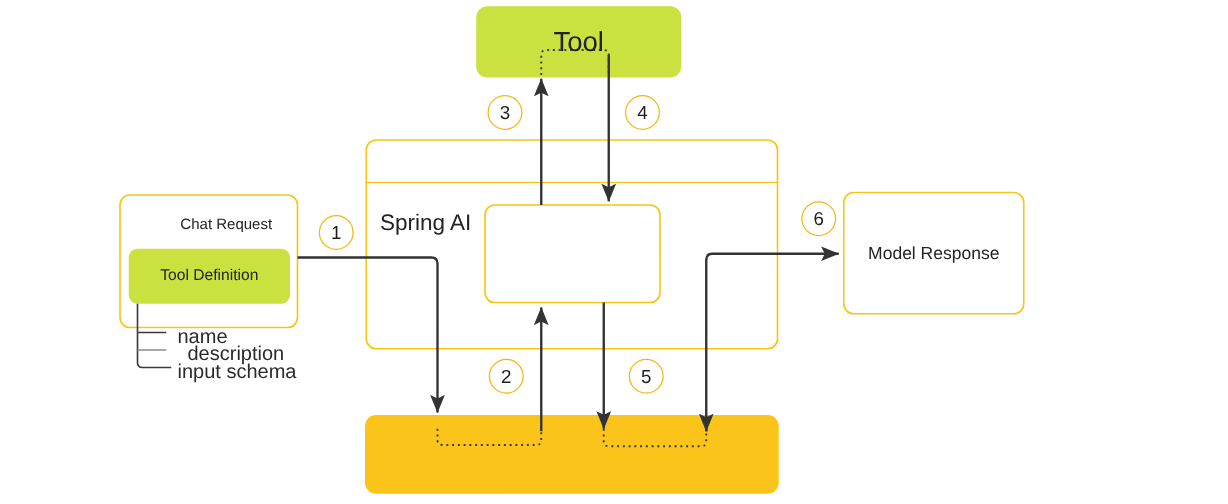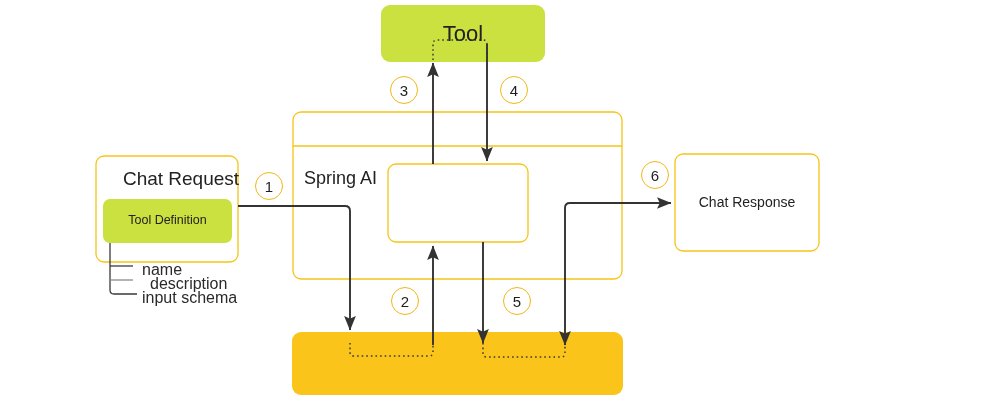--- a/index.html
+++ b/index.html
@@ -54,21 +54,21 @@
     margin-top: 48px;
   }
   
   #dispatch-label {
     left: 389px; top: 165px; width: 138px; height: 76px;
     font-size: 14.5px;
   }
   
   #chat-request-label {
     left: 97px; top: 167px; width: 168px; height: 24px;
-    font-size: 19px;
+    font-size: 12px;
   }
   
   #tool-definition-label {
     left: 104px; top: 200px; width: 127px; height: 42px;
     font-size: 12.5px;
   }
   
   #chat-response-label {
     left: 676px; top: 155px; width: 142px; height: 95px;
     font-size: 14px;
@@ -175,21 +175,21 @@
   <div class="node-label" id="tool-label">Tool</div>
 
 
   <div class="node-label" id="spring-ai-label">Spring AI</div>
 
 
   <div class="node-label" id="chat-request-label">Chat Request</div>
 
   <div class="node-label" id="tool-definition-label">Tool Definition</div>
 
-  <div class="node-label" id="chat-response-label">Chat Response</div>
+  <div class="node-label" id="chat-response-label">Model Response</div>
 
   <div class="leaf-label" id="leaf-name">name</div>
   <div class="leaf-label" id="leaf-description">description</div>
   <div class="leaf-label" id="leaf-input-schema">input schema</div>
 
   <div class="step-badge" id="badge-1">1</div>
   <div class="step-badge" id="badge-2">2</div>
   <div class="step-badge" id="badge-3">3</div>
   <div class="step-badge" id="badge-4">4</div>
   <div class="step-badge" id="badge-5">5</div>

